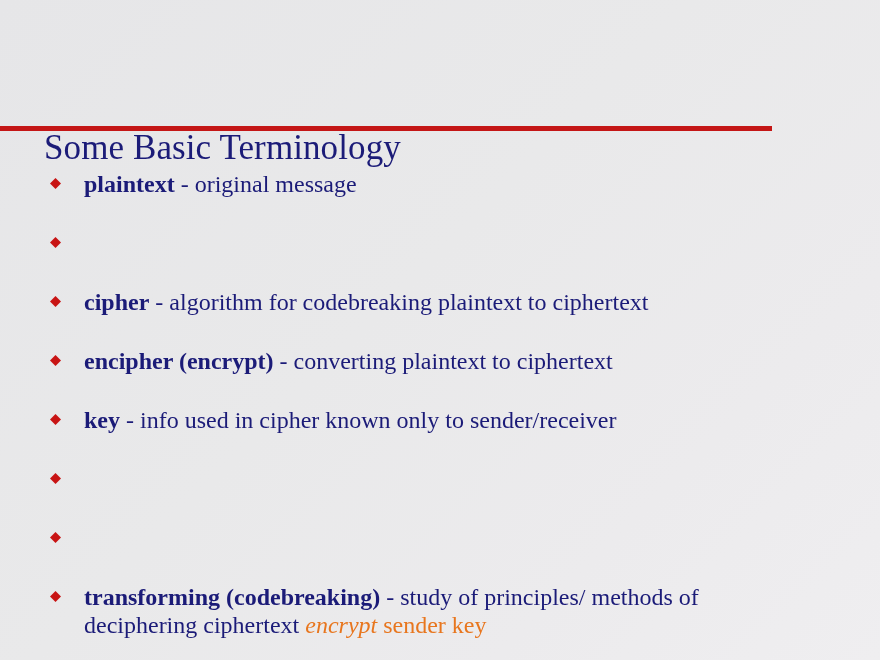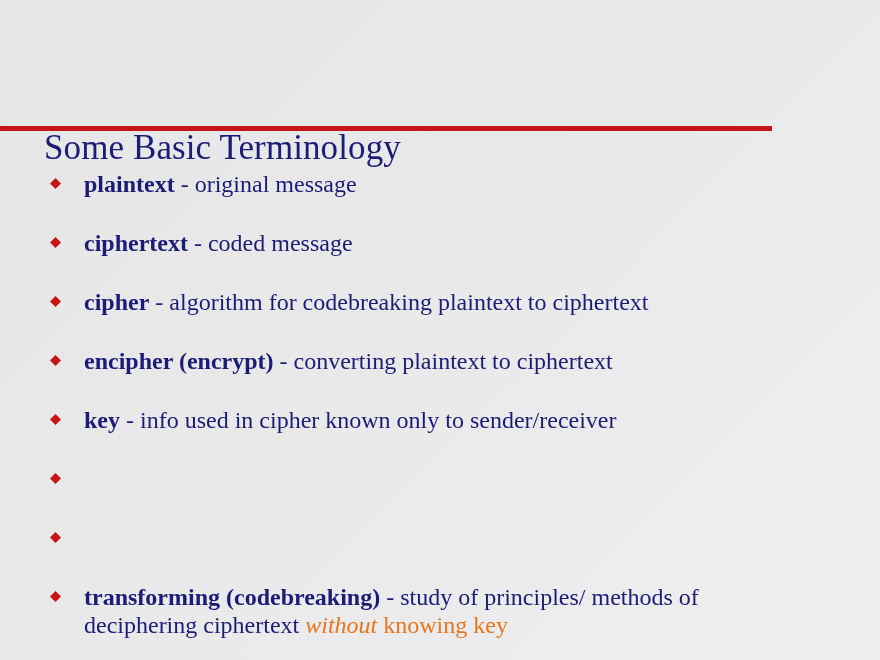--- a/index.html
+++ b/index.html
@@ -125,21 +125,20 @@
       </span>
       <span class="bullet-text"><span class="term">plaintext</span><span class="rest"> - original message</span></span>
     </li>
 
     <li class="bullet-row">
       <span class="bullet-icon">
         <svg width="11" height="11" viewBox="0 0 11 11" aria-hidden="true">
             <polygon points="5.5,0 11,5.5 5.5,11 0,5.5" fill="#c81414"></polygon>
           </svg>
       </span>
-      <span class="bullet-text"><span class="term">ciphertext</span><span class="rest"> - coded message</span></span>
     </li>
 
     <li class="bullet-row">
       <span class="bullet-icon">
         <svg width="11" height="11" viewBox="0 0 11 11" aria-hidden="true">
             <polygon points="5.5,0 11,5.5 5.5,11 0,5.5" fill="#c81414"></polygon>
           </svg>
       </span>
       <span class="bullet-text"><span class="term">cipher</span><span class="rest"> - algorithm for codebreaking plaintext to ciphertext</span></span>
     </li>
@@ -177,17 +176,17 @@
           </svg>
       </span>
     </li>
 
     <li class="bullet-row two-line">
       <span class="bullet-icon">
         <svg width="11" height="11" viewBox="0 0 11 11" aria-hidden="true">
             <polygon points="5.5,0 11,5.5 5.5,11 0,5.5" fill="#c81414"></polygon>
           </svg>
       </span>
-      <span class="bullet-text"><span class="term">transforming (codebreaking)</span><span class="rest"> - study of principles/ methods of deciphering ciphertext </span><span class="hl-italic">without</span><span class="hl"> knowing key</span></span>
+      <span class="bullet-text"><span class="term">transforming (codebreaking)</span><span class="rest"> - study of principles/ methods of deciphering ciphertext </span><span class="hl-italic">encrypt</span><span class="hl"> sender key</span></span>
     </li>
 
   </ul>
 </div>
 
 </body></html>

